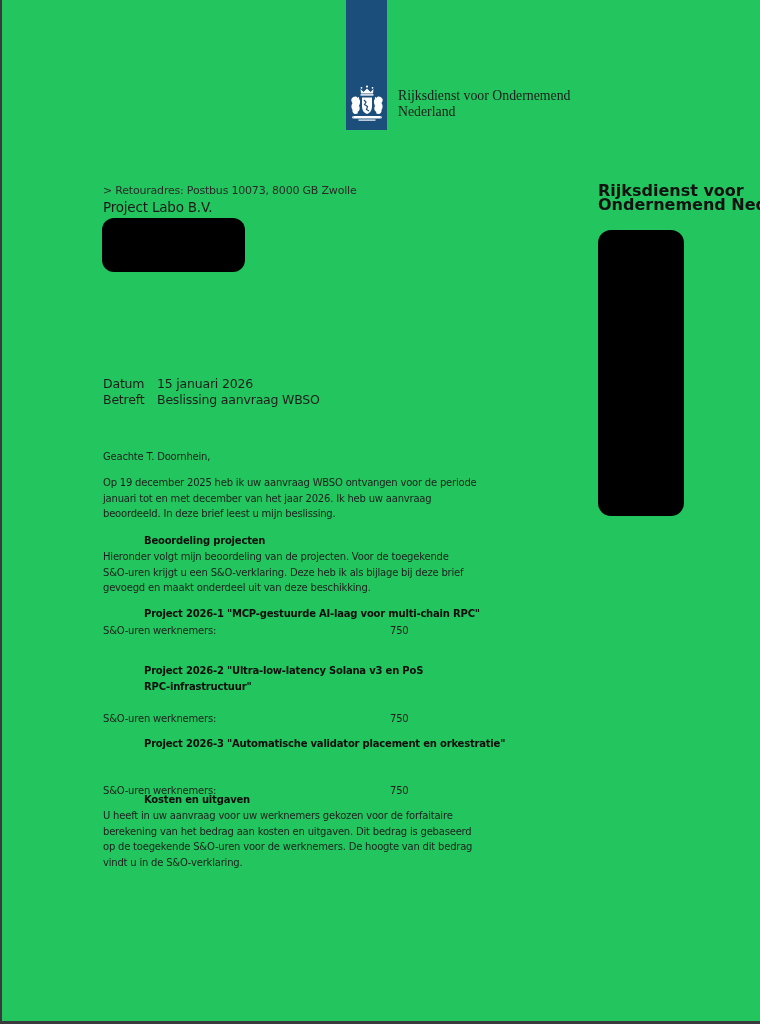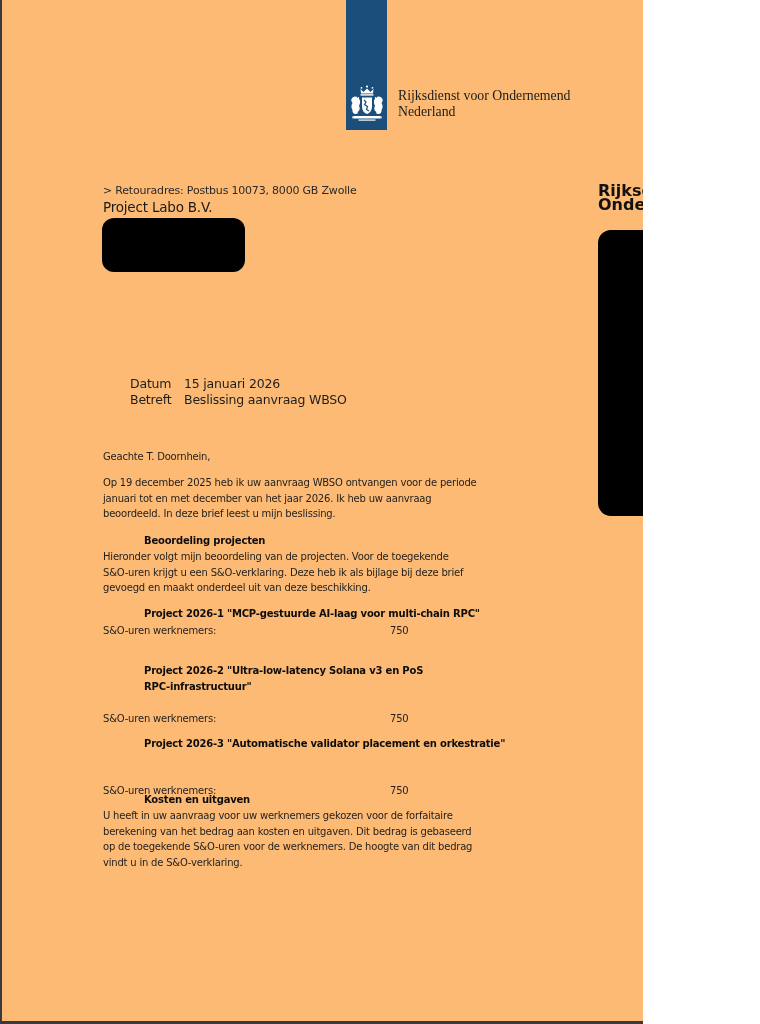--- a/index.html
+++ b/index.html
@@ -1,19 +1,19 @@
 <!DOCTYPE html>
 <html style="--brand_blue: #1b4e7b; --redaction_black: #000000;"><head>
 <meta charset="utf-8">
 <style>
   html,body{margin:0;padding:0;background:#fff;}
   .page{
     position:relative;
-    width:643px;height:1024px;
-    background:#fdba74;
+    width:760px;height:1024px;
+    background:#22c55e;
     box-sizing:border-box;
     border-left:2px solid #3a3a3e;
     border-bottom:3px solid #3a3a3e;
     overflow:hidden;
     font-family:"DejaVu Sans","Liberation Sans",sans-serif;
     color:#1e1e1e;
   }
   
   .logo-bar{
     position:absolute;left:344px;top:0;width:41px;height:130px;
@@ -42,21 +42,21 @@
   .right-header{
     position:absolute;left:596px;top:184px;
     font-size:16px;font-weight:bold;line-height:13.5px;color:#111;white-space:nowrap;
   }
   .redact-right{
     position:absolute;left:596px;top:230px;width:86px;height:286px;border-radius:13px;
   }
   
   .meta{
     position:absolute;left:101px;top:376px;
-    font-size:12.5px;line-height:15.5px;letter-spacing:-0.2px;margin-left:27px;
+    font-size:12.5px;line-height:15.5px;letter-spacing:-0.2px;
   }
   .meta-label{display:inline-block;width:54px;}
   
   .txt{
     position:absolute;left:101px;width:482px;
     font-size:10px;line-height:15.5px;letter-spacing:-0.2px;
     white-space:pre-line;color:#1e1e1e;
   }
   .bold{font-weight:bold;color:#0d0d0d;margin-left:41px;}
   .salutation{top:449px;}

